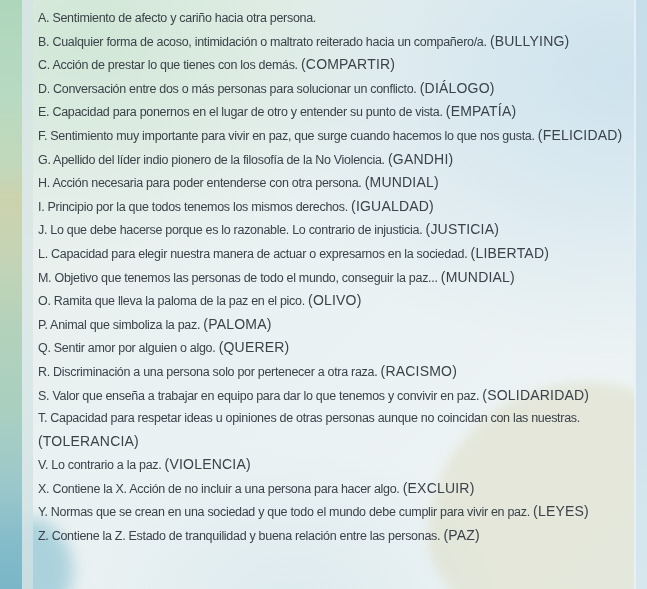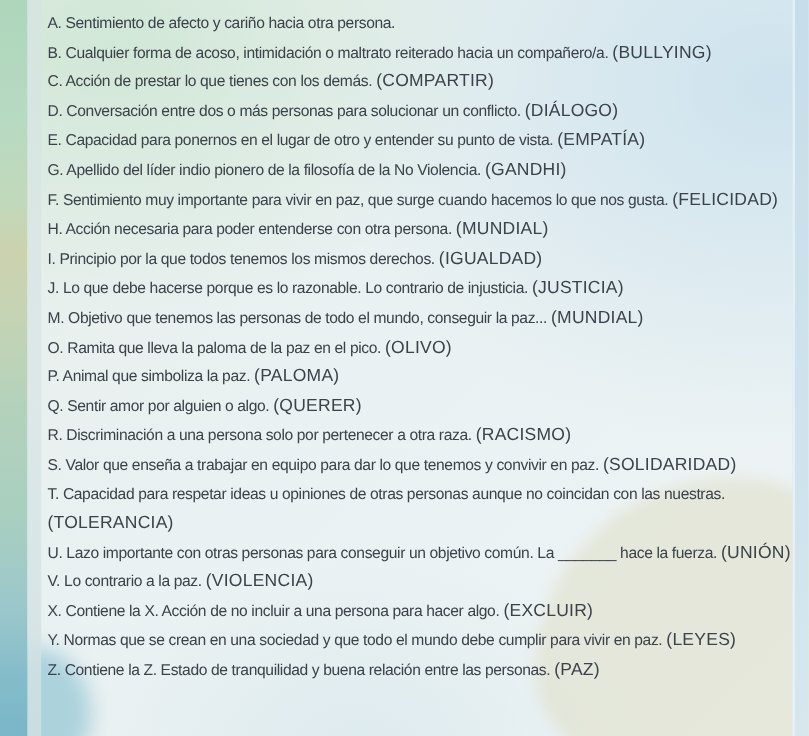--- a/index.html
+++ b/index.html
@@ -62,30 +62,30 @@
 <div class="left-strip"></div>
 <div class="divider-band"></div>
 <div class="right-strip"></div>
 
 <div class="content">
   <div class="line"><span class="lbl">A.</span> <span class="def">Sentimiento de afecto y cariño hacia otra persona.</span> <span class="ans"></span></div>
   <div class="line"><span class="lbl">B.</span> <span class="def">Cualquier forma de acoso, intimidación o maltrato reiterado hacia un compañero/a.</span> <span class="ans">(BULLYING)</span></div>
   <div class="line"><span class="lbl">C.</span> <span class="def">Acción de prestar lo que tienes con los demás.</span> <span class="ans">(COMPARTIR)</span></div>
   <div class="line"><span class="lbl">D.</span> <span class="def">Conversación entre dos o más personas para solucionar un conflicto.</span> <span class="ans">(DIÁLOGO)</span></div>
   <div class="line"><span class="lbl">E.</span> <span class="def">Capacidad para ponernos en el lugar de otro y entender su punto de vista.</span> <span class="ans">(EMPATÍA)</span></div>
+  <div class="line"><span class="lbl">F.</span> <span class="def">Sentimiento muy importante para vivir en paz, que surge cuando hacemos lo que nos gusta.</span> <span class="ans">(FELICIDAD)</span></div>
   <div class="line"><span class="lbl">G.</span> <span class="def">Apellido del líder indio pionero de la filosofía de la No Violencia.</span> <span class="ans">(GANDHI)</span></div>
-  <div class="line"><span class="lbl">F.</span> <span class="def">Sentimiento muy importante para vivir en paz, que surge cuando hacemos lo que nos gusta.</span> <span class="ans">(FELICIDAD)</span></div>
   <div class="line"><span class="lbl">H.</span> <span class="def">Acción necesaria para poder entenderse con otra persona.</span> <span class="ans">(MUNDIAL)</span></div>
   <div class="line"><span class="lbl">I.</span> <span class="def">Principio por la que todos tenemos los mismos derechos.</span> <span class="ans">(IGUALDAD)</span></div>
   <div class="line"><span class="lbl">J.</span> <span class="def">Lo que debe hacerse porque es lo razonable. Lo contrario de injusticia.</span> <span class="ans">(JUSTICIA)</span></div>
+  <div class="line"><span class="lbl">L.</span> <span class="def">Capacidad para elegir nuestra manera de actuar o expresarnos en la sociedad.</span> <span class="ans">(LIBERTAD)</span></div>
   <div class="line"><span class="lbl">M.</span> <span class="def">Objetivo que tenemos las personas de todo el mundo, conseguir la paz...</span> <span class="ans">(MUNDIAL)</span></div>
   <div class="line"><span class="lbl">O.</span> <span class="def">Ramita que lleva la paloma de la paz en el pico.</span> <span class="ans">(OLIVO)</span></div>
   <div class="line"><span class="lbl">P.</span> <span class="def">Animal que simboliza la paz.</span> <span class="ans">(PALOMA)</span></div>
   <div class="line"><span class="lbl">Q.</span> <span class="def">Sentir amor por alguien o algo.</span> <span class="ans">(QUERER)</span></div>
   <div class="line"><span class="lbl">R.</span> <span class="def">Discriminación a una persona solo por pertenecer a otra raza.</span> <span class="ans">(RACISMO)</span></div>
   <div class="line"><span class="lbl">S.</span> <span class="def">Valor que enseña a trabajar en equipo para dar lo que tenemos y convivir en paz.</span> <span class="ans">(SOLIDARIDAD)</span></div>
   <div class="line wrap"><span class="lbl">T.</span> <span class="def">Capacidad para respetar ideas u opiniones de otras personas aunque no coincidan con las nuestras.</span> <span class="ans">(TOLERANCIA)</span></div>
-  <div class="line"><span class="lbl">U.</span> <span class="def">Lazo importante con otras personas para conseguir un objetivo común. La _______ hace la fuerza.</span> <span class="ans">(UNIÓN)</span></div>
   <div class="line"><span class="lbl">V.</span> <span class="def">Lo contrario a la paz.</span> <span class="ans">(VIOLENCIA)</span></div>
   <div class="line"><span class="lbl">X.</span> <span class="def">Contiene la X. Acción de no incluir a una persona para hacer algo.</span> <span class="ans">(EXCLUIR)</span></div>
   <div class="line"><span class="lbl">Y.</span> <span class="def">Normas que se crean en una sociedad y que todo el mundo debe cumplir para vivir en paz.</span> <span class="ans">(LEYES)</span></div>
   <div class="line"><span class="lbl">Z.</span> <span class="def">Contiene la Z. Estado de tranquilidad y buena relación entre las personas.</span> <span class="ans">(PAZ)</span></div>
 </div>
 
 </body></html>

